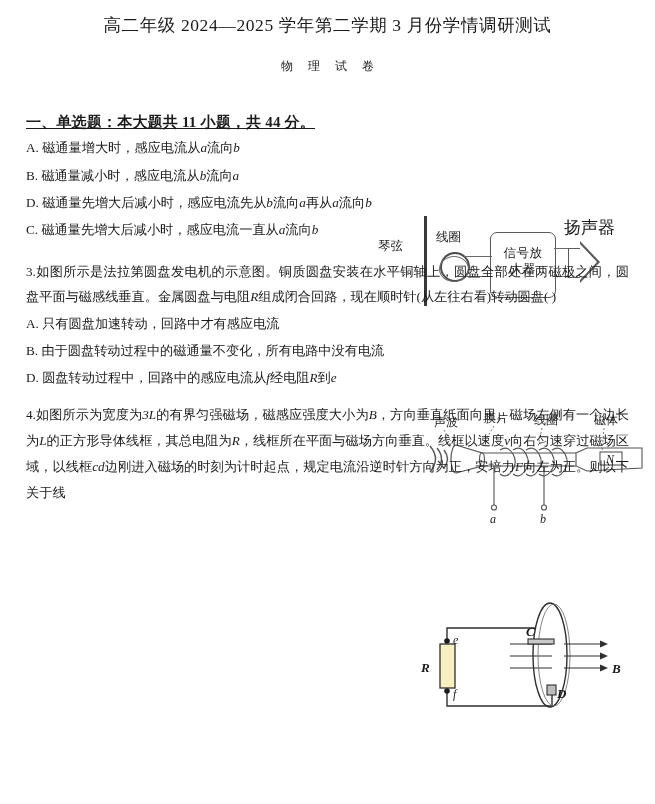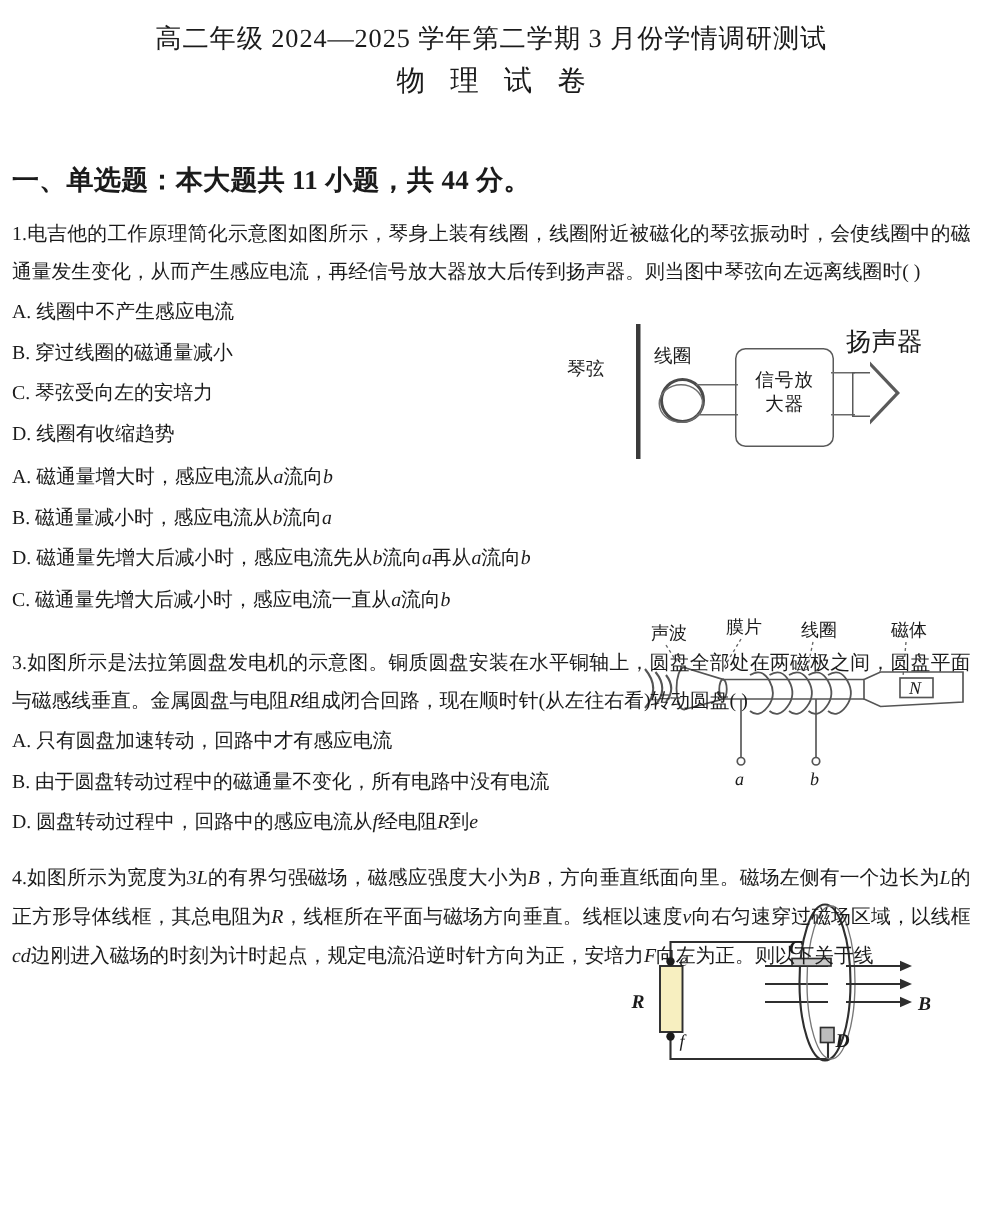--- a/index.html
+++ b/index.html
@@ -13,45 +13,46 @@
     overflow: hidden;
     font-family: "Liberation Serif", "DejaVu Serif", serif;
     color: #1b1b1b;
     position: relative;
   }
   .page {
     position: relative;
     width: 655px;
     height: 804px;
     box-sizing: border-box;
-    padding: 0 8px;
+    padding: 0 26px;
   }
 
   
   .title-block { padding-top: 12px; text-align: center; }
   .doc-title {
     font-size: 17.5px;
     letter-spacing: 0.6px;
     line-height: 1.5;
     white-space: nowrap;
   }
   .doc-subtitle {
-    font-size: 19px;
+    font-size: 12px;
     letter-spacing: 6px;
     line-height: 1.6;
-    margin-top: 2px;
+    margin-top: 19px;
     padding-left: 6px;
   }
 
   
   .section-head {
     font-weight: bold;
-    font-size: 18px;
+    font-size: 15px;
     margin-top: 37px;
     letter-spacing: 0.2px;
+    text-decoration: underline;
   }
 
   
   .question { position: relative; }
   .q-stem {
     font-size: 13.2px;
     line-height: 1.95;
     text-align: justify;
     text-justify: inter-ideograph;
     margin-top: 11px;
@@ -142,29 +143,20 @@
 
 <div class="page">
 
   <div class="title-block">
     <div class="doc-title">高二年级 2024—2025 学年第二学期 3 月份学情调研测试</div>
     <div class="doc-subtitle">物 理 试  卷</div>
   </div>
 
   <div class="section-head">一、单选题：本大题共 11 小题，共 44 分。</div>
 
-  <div class="question">
-    <div class="q-stem"><span>1.</span><span>电吉他的工作原理简化示意图如图所示，琴身上装有线圈，线圈附近被磁化的琴弦振动时，会使线圈中的磁通量发生变化，从而产生感应电流，再经信号放大器放大后传到扬声器。则当图中琴弦向左远离线圈时(   )</span></div>
-    <div class="opts-col">
-      <div class="opt">A. 线圈中不产生感应电流</div>
-      <div class="opt">B. 穿过线圈的磁通量减小</div>
-      <div class="opt">C. 琴弦受向左的安培力</div>
-      <div class="opt">D. 线圈有收缩趋势</div>
-    </div>
-  </div>
 
   <div class="figure" id="fig-guitar">
     <div class="gt-string-label">琴弦</div>
     <div class="gt-string"></div>
     <div class="gt-coil-label">线圈</div>
     <div class="gt-coil"></div>
     <div class="gt-wire" style="left:86px; top:44px; width:28px;"></div>
     <div class="gt-wire" style="left:86px; top:64px; width:28px;"></div>
     <div class="gt-amp"><span>信号放</span><br><span>大器</span></div>
     <div class="gt-wire" style="left:176px; top:36px; width:16px;"></div>

